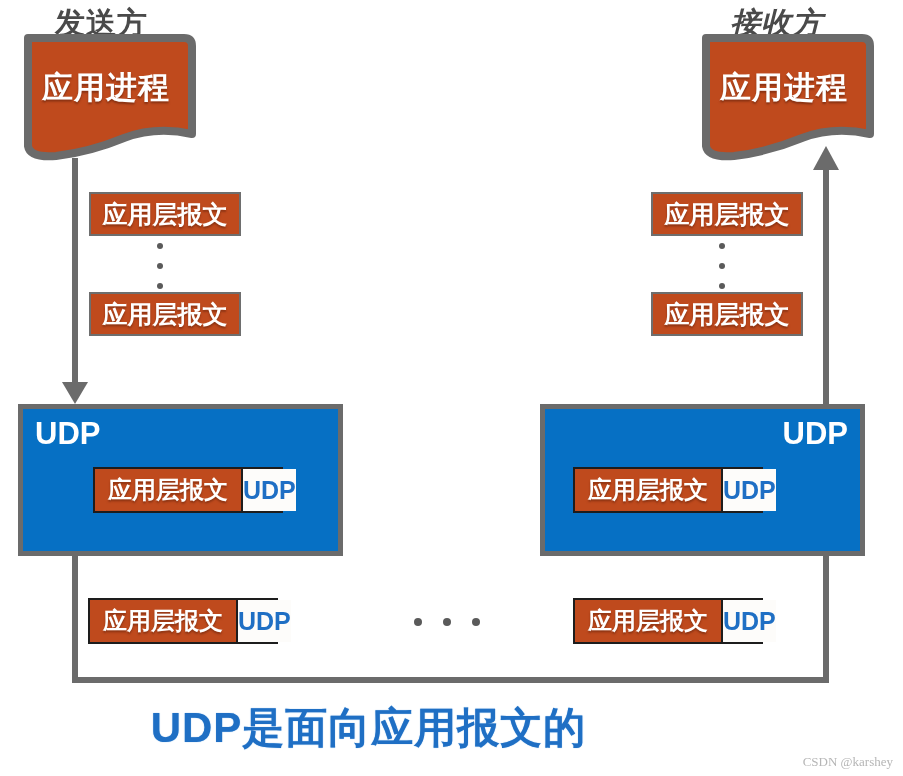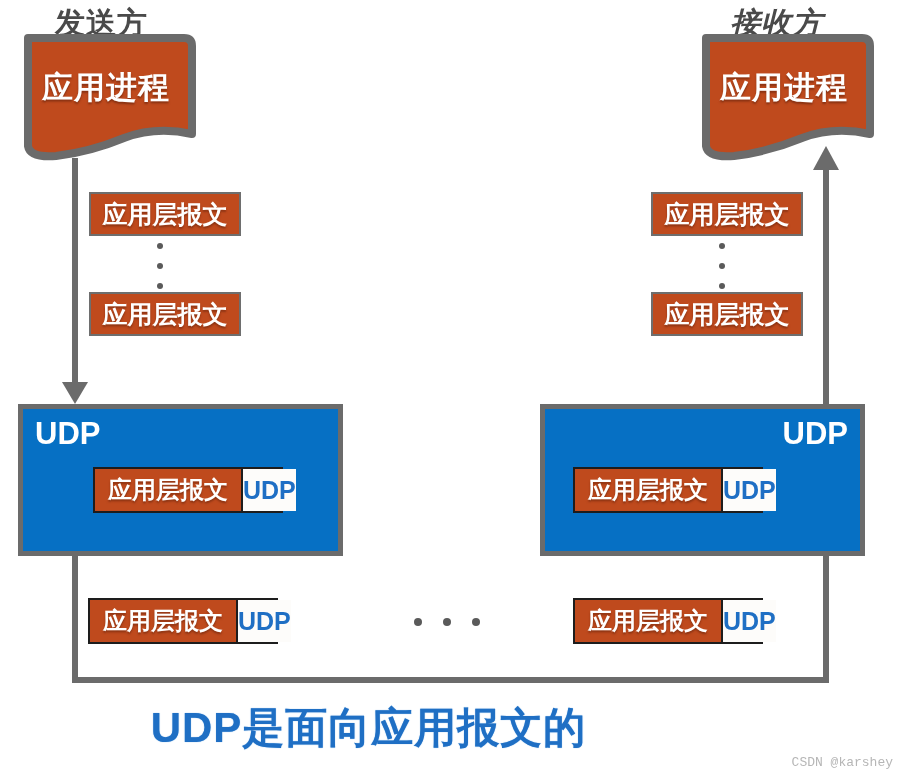--- a/index.html
+++ b/index.html
@@ -206,21 +206,21 @@
     text-shadow: 0 0 1px #6aa6e0;
   }
 
   
   #watermark {
     position: absolute;
     right: 10px;
     bottom: 6px;
     font-size: 13px;
     color: #b6b6b6;
-    font-family: Liberation Mono, monospace;
+    font-family: Liberation Serif, serif;
     white-space: nowrap;
   }
 </style>
 </head>
 <body>
 
 <div id="stage">
 
   <svg class="connector" viewBox="0 0 903 776" xmlns="http://www.w3.org/2000/svg">
 

